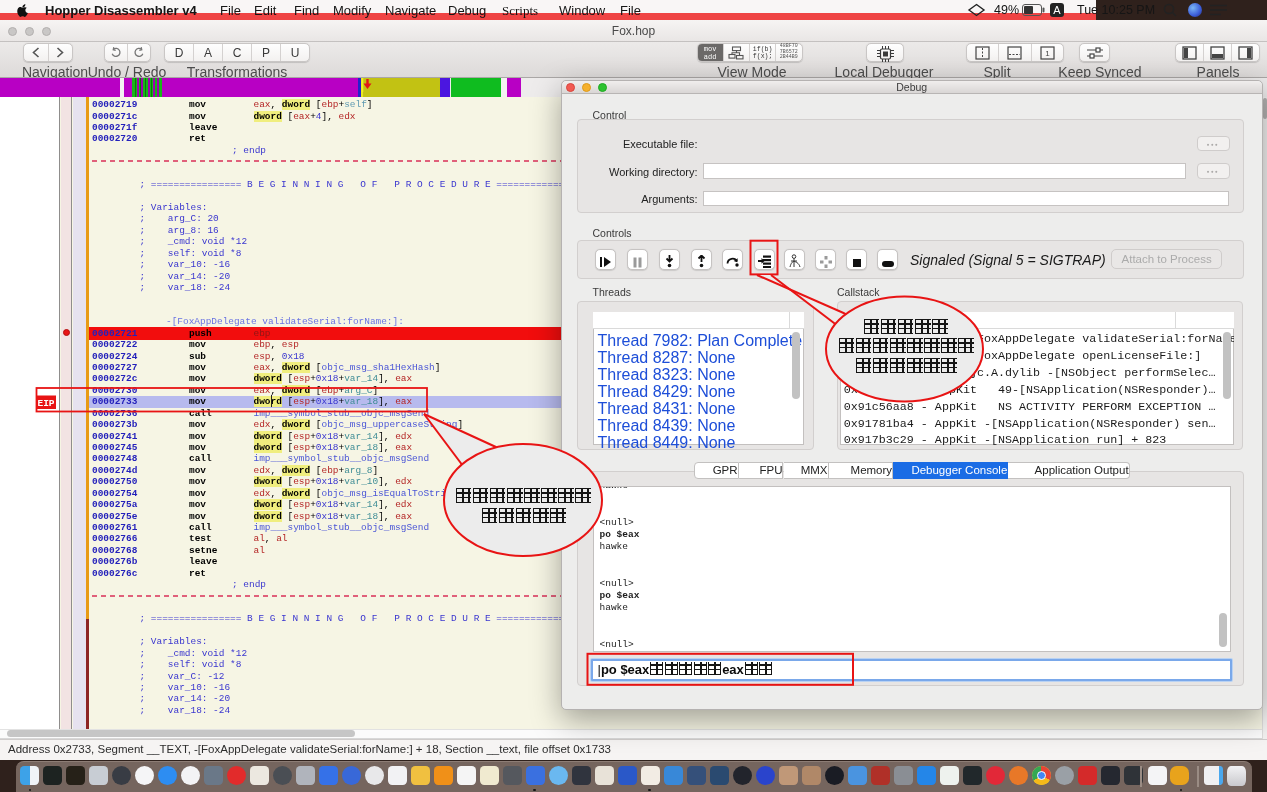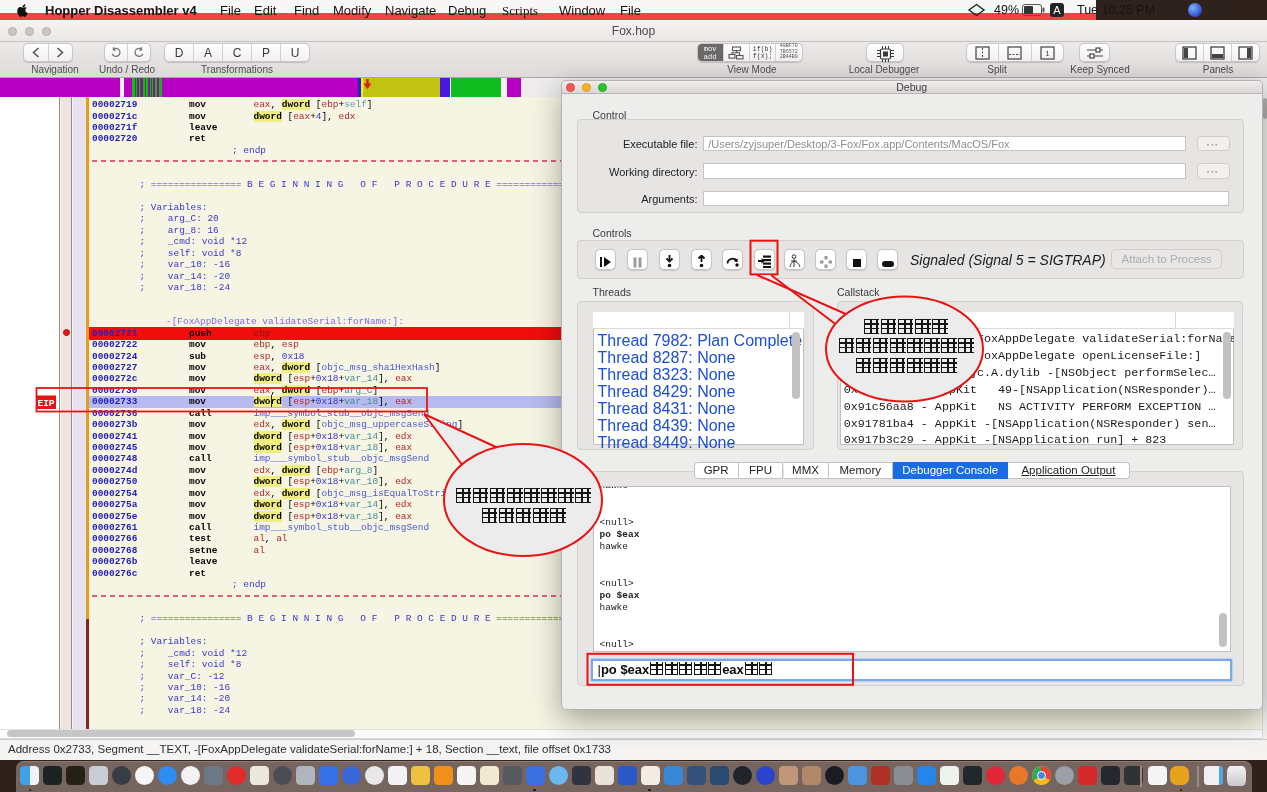--- a/index.html
+++ b/index.html
@@ -4,21 +4,21 @@
 html,body{width:1267px;height:792px;overflow:hidden;font-family:"Liberation Sans",sans-serif;background:#2f211c}
 .abs{position:absolute}
 #menubar{position:absolute;left:0;top:0;width:1096px;height:20px;background:#f9f6f6;border-bottom:7px solid #ef4444;z-index:30}
 #menubar span{position:absolute;top:3px;font-size:13px;color:#151515;white-space:nowrap}
 #mainwin{position:absolute;left:0;top:20px;width:1267px;height:740px;background:#fff}
 #titlebar{position:absolute;left:0;top:0;width:1267px;height:22px;background:linear-gradient(#f6f4f3,#e9e6e5);border-bottom:1px solid #c4c1c0}
 .tl{position:absolute;top:27px;width:9px;height:9px;border-radius:50%;background:#c9c7c6;border:1px solid #b3b0af}
 #titlebar .t{position:absolute;left:0;right:0;top:4px;text-align:center;font-size:12px;color:#4a4a4a}
 #toolbar{position:absolute;left:0;top:22px;width:1267px;height:36px;background:linear-gradient(#eceae9,#dddad9);border-bottom:1px solid #aaa7a6}
 .tbtn{position:absolute;top:23px;height:19px;background:linear-gradient(#fefefe,#f3f1f0);border:1px solid #c9c6c5;border-radius:5px;box-shadow:0 .5px 1px rgba(0,0,0,.15)}
-.tlab{position:absolute;top:44px;font-size:10px;color:#4c4c4c;white-space:nowrap;transform:translateX(-50%)}
+.tlab{position:absolute;top:44px;font-size:14px;color:#4c4c4c;white-space:nowrap;transform:translateX(-50%)}
 .seg{flex:1;height:100%;border-left:1px solid #d4d1d0;display:flex;align-items:center;justify-content:center;font-size:12px;color:#3a3a3a}
 .seg:first-child{border-left:none}
 #strip{position:absolute;left:0;top:58px;width:1267px;height:19px;background:#eeecec}
 #strip div{position:absolute;top:0;height:19px}
 #content{position:absolute;left:0;top:77px;width:1267px;height:631.5px;background:#f6f5e4;overflow:hidden}
 .gut-w{position:absolute;left:0;top:0;width:60px;height:100%;background:#fff;border-right:1px solid #8f8d8c}
 .gut-p{position:absolute;left:61px;top:0;width:11px;height:100%;background:#f2e3e3;border-right:1px solid #8f8d8c}
 .gut-l{position:absolute;left:73px;top:0;width:13px;height:100%;background:#e6e2ef}
 .row{position:absolute;left:92px;height:11.43px;white-space:pre;font-family:"Liberation Mono",monospace;font-size:9.45px;line-height:11.43px}
 .row .mn{position:absolute;left:97px;font-weight:bold;color:#000}
@@ -312,32 +312,31 @@
 .gbx{position:absolute;left:15.9px;width:667px;background:#e7e5e4;border:1px solid #d2cfce;border-radius:4px}
 .glab{position:absolute;left:31px;font-size:10.5px;color:#3a3a3a}
 .flab{position:absolute;font-size:11px;color:#222;text-align:right;width:120px}
 .fld{position:absolute;background:#fff;border:1px solid #c6c3c2;height:15.5px;font-size:11px;color:#8e8e8e;padding:1px 0 0 4px;white-space:nowrap;overflow:hidden}
 .dots{position:absolute;width:33px;height:15.5px;background:#f2f0ef;border:1px solid #cfcccb;border-radius:4px;color:#aaa8a7;text-align:center;font-size:4.5px;letter-spacing:1.5px;line-height:15px}
 .cbtn{position:absolute;top:168px;width:21px;height:21.5px;background:#fff;border:1px solid #c6c3c2;border-radius:5px;box-shadow:0 .5px 1px rgba(0,0,0,.12)}
 .lst{position:absolute;background:#fff;border:1px solid #c3c0bf}
 .trow{position:absolute;left:5px;font-size:16px;color:#1d4ed8;white-space:nowrap}
 .crow{position:absolute;left:4px;font-family:"Liberation Mono",monospace;font-size:11.7px;color:#1a1a1a;white-space:pre}
 .thumb{position:absolute;width:8px;border-radius:4px;background:#c2c2c2}
-.tabseg{position:absolute;top:381.6px;height:17px;background:#fff;border:1px solid #c3c1c0;font-size:11.5px;color:#222;text-align:center;line-height:15px}
+.tabseg{position:absolute;top:381.6px;height:17px;background:#fff;border:1px solid #c3c1c0;font-size:11.5px;color:#222;text-align:right;line-height:15px}
 #conpre{position:absolute;font-family:"Liberation Mono",monospace;font-size:9.5px;line-height:12.2px;color:#1c1c1c;white-space:pre}
 </style>
 <div id="debugwin">
     <div id="dtitle">Debug</div>
     <div class="dl" style="left:4px;background:#f25a52;border:1px solid #d8453d"></div>
     <div class="dl" style="left:20px;background:#f5b02c;border:1px solid #dd9a1a"></div>
     <div class="dl" style="left:36px;background:#2dc22f;border:1px solid #1faa24"></div>
     <div class="glab" style="top:28px">Control</div>
     <div class="gbx" style="top:38.5px;height:94px"></div>
     <div class="flab" style="left:16px;top:57.5px">Executable file:</div>
-    <div class="fld" style="left:141.7px;top:55.3px;width:483.3px">/Users/zyjsuper/Desktop/3-Fox/Fox.app/Contents/MacOS/Fox</div>
     <div class="dots" style="left:635px;top:55.3px">●●●</div>
     <div class="flab" style="left:16px;top:85px">Working directory:</div>
     <div class="fld" style="left:141.7px;top:82.9px;width:483.3px"></div>
     <div class="dots" style="left:635px;top:82.9px">●●●</div>
     <div class="flab" style="left:16px;top:112.5px">Arguments:</div>
     <div class="fld" style="left:141.7px;top:110.4px;width:526px"></div>
     <div class="glab" style="top:146.5px">Controls</div>
     <div class="gbx" style="top:159.5px;height:38.5px"></div>
     <div class="cbtn" style="left:33.4px;text-align:center;padding-top:4px"><svg width="13" height="12" viewBox="0 0 13 12">
         <rect x="1" y="1" width="2" height="10" fill="#111"></rect>
@@ -417,21 +416,21 @@
       <div class="crow" style="top:87.8px">0x91781ba4 - AppKit -[NSApplication(NSResponder) sen…</div>
       <div class="crow" style="top:104.6px">0x917b3c29 - AppKit -[NSApplication run] + 823</div>
     </div>
     <div class="thumb" style="left:230.7px;top:251.1px;height:67px"></div>
     <div class="thumb" style="left:661px;top:251.1px;height:67px"></div>
 <div class="tabseg" style="left:132.1px;width:45px;border-radius:4px 0 0 4px;">GPR</div>
     <div class="tabseg" style="left:177.1px;width:44.9px;border-left:none;">FPU</div>
     <div class="tabseg" style="left:222px;width:45px;border-left:none;">MMX</div>
     <div class="tabseg" style="left:267px;width:64.6px;border-left:none;">Memory</div>
     <div class="tabseg" style="left:331.6px;width:115.2px;background:#1a6ce5;color:#fff;border-color:#1a6ce5;border-left:none;">Debugger Console</div>
-    <div class="tabseg" style="left:446.8px;width:121.3px;border-radius:0 4px 4px 0;border-left:none;text-decoration:underline;">Application Output</div>
+    <div class="tabseg" style="left:446.8px;width:121.3px;border-radius:0 4px 4px 0;border-left:none;">Application Output</div>
     <div class="gbx" style="top:390.5px;height:215px;z-index:-1"></div>
     <div class="lst" style="left:31px;top:405.8px;width:638px;height:166px;overflow:hidden">
       <div id="conpre" style="left:6px;top:-7.2px">hawke
 
 
 &lt;null&gt;
 <b>po $eax</b>
 hawke
 
 

